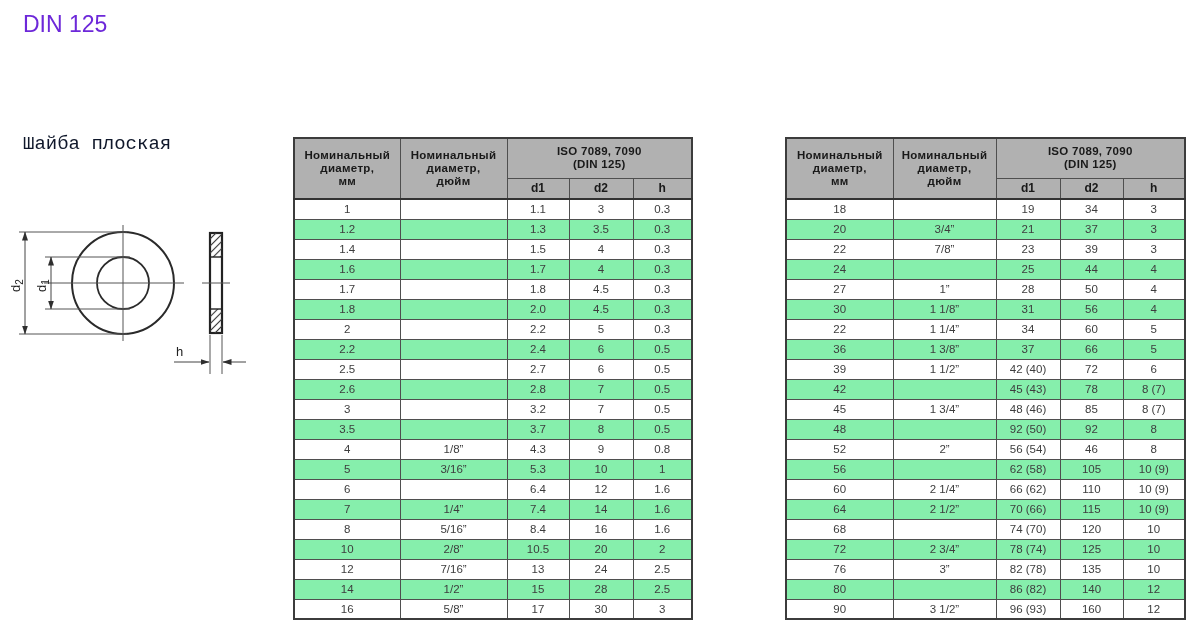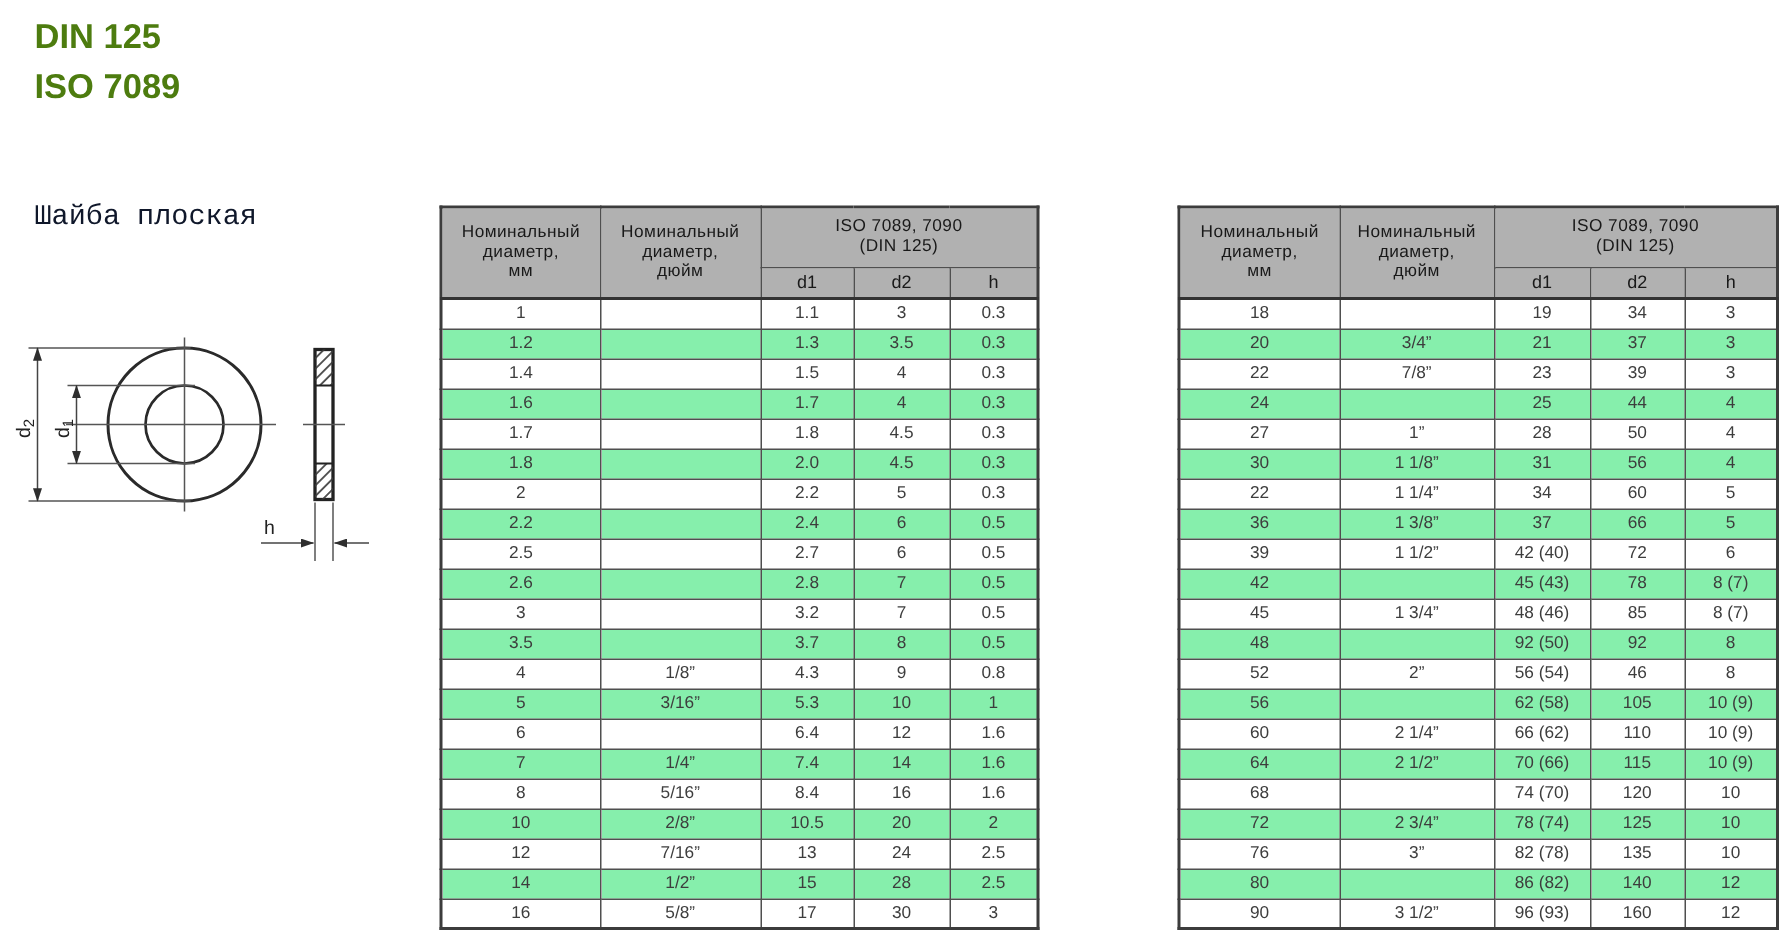--- a/index.html
+++ b/index.html
@@ -2,51 +2,50 @@
 <html><head>
 <meta charset="utf-8">
 <style>
   * { margin:0; padding:0; box-sizing:border-box; }
   html,body { background:#fff; }
   body {
     width:1191px; height:631px; position:relative; overflow:hidden;
     font-family:"Liberation Sans", sans-serif;
   }
   .standards { position:absolute; left:23px; top:8px; }
-  .standards .std-line { font-size:23px; font-weight:bold; color:#4d7c0f; line-height:33px; }
+  .standards .std-line { font-size:23px; font-weight:normal; color:#6d28d9; line-height:33px; }
   .product-name { position:absolute; left:23px; top:133px; font-size:19px; color:#0f172a;font-family:Liberation Mono, monospace; }
 
   .drawing { position:absolute; left:0px; top:205px; }
 
   table.tbl {
     position:absolute; top:137px; border-collapse:collapse; table-layout:fixed;
     text-align:center; font-size:11.5px; color:#333;
     border:2px solid #3c3c3c;
   }
   table.tbl.tbl-left  { left:293px; width:398px; }
   table.tbl.tbl-right { left:785px; width:399px; }
   .tbl th, .tbl td { border:1px solid #4f4f4f; padding:0 2px; overflow:hidden; }
   .tbl thead th {
-    background:#b1b1b1; font-weight:normal; color:#191919;
+    background:#b1b1b1; font-weight:bold; color:#191919;
     white-space:pre-line; line-height:13px; letter-spacing:.3px; font-size:11.5px;
   }
   .tbl thead tr.hdr-top    { height:40px; }
   .tbl thead tr.hdr-sub    { height:21px; }
   .tbl thead tr.hdr-sub th { font-size:12px; letter-spacing:0; }
   .tbl thead { border-bottom:2px solid #333; }
   .tbl tbody tr { height:20px; background:#fff; }
   .tbl tbody tr.alt { background:#86efac; }
   .tbl tbody td { font-size:11.5px; color:#3d3d3d; }
 </style>
 </head>
 <body>
 
 <div class="standards">
   <div class="std-line">DIN 125</div>
-  <div class="std-line">ISO 7089</div>
 </div>
 
 <div class="product-name">Шайба плоская</div>
 
 <svg class="drawing" width="262" height="190" viewBox="0 205 262 190" xmlns="http://www.w3.org/2000/svg">
   <defs>
     <pattern id="hatch" patternUnits="userSpaceOnUse" width="5" height="5" patternTransform="rotate(45)">
       <line x1="2.5" y1="0" x2="2.5" y2="5" stroke="#3a3a3a" stroke-width="1.1"></line>
     </pattern>
     <marker id="arr" markerWidth="9" markerHeight="6" refX="8.5" refY="3" orient="auto-start-reverse" markerUnits="userSpaceOnUse">

